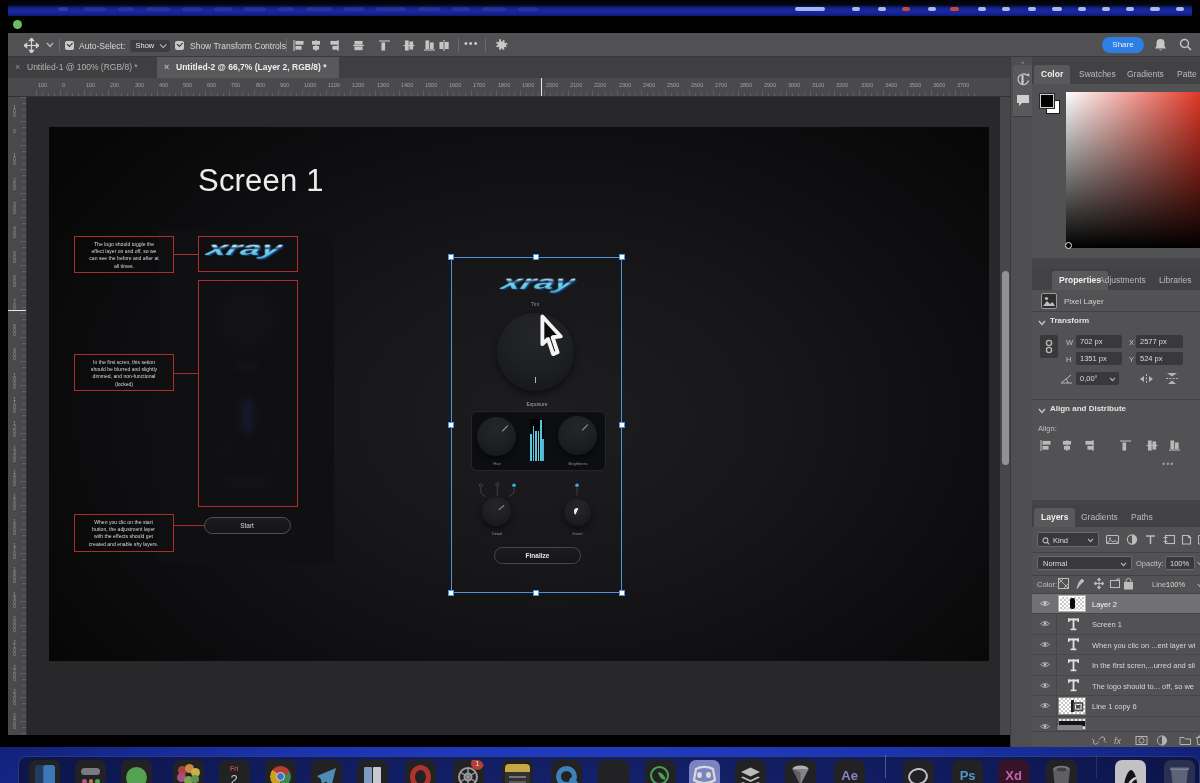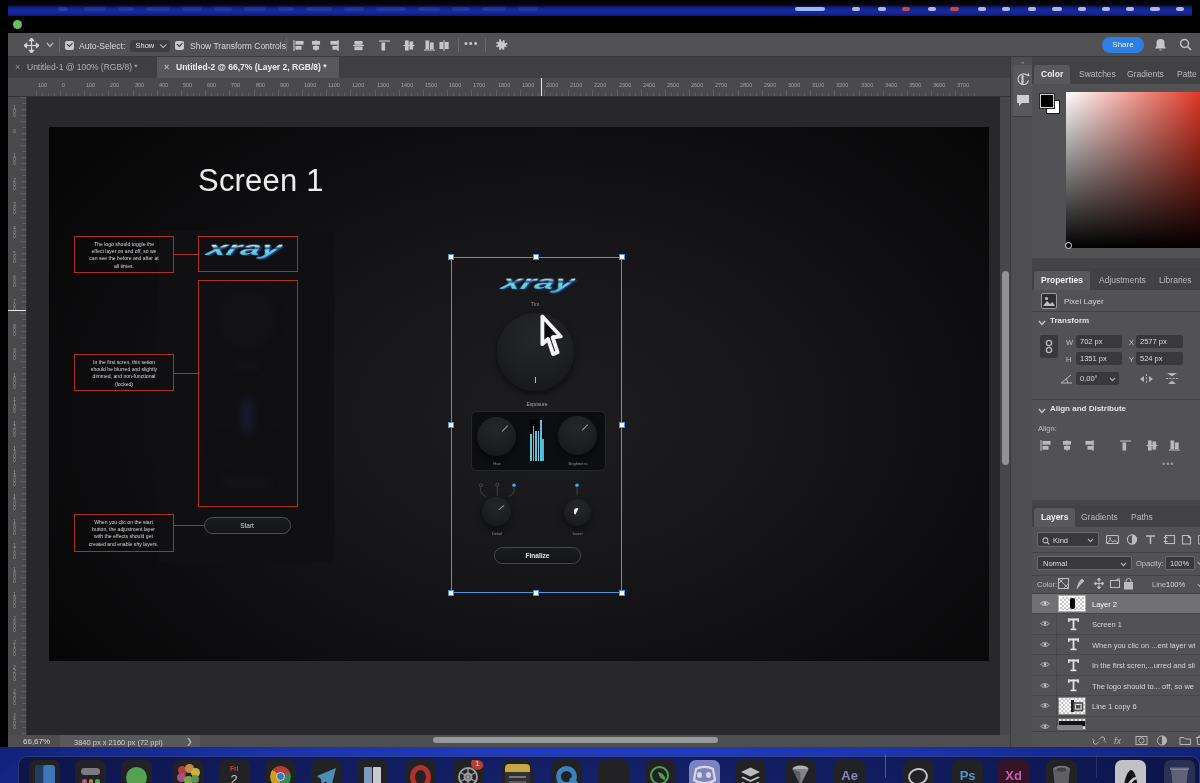--- a/index.html
+++ b/index.html
@@ -612,27 +612,20 @@
     <div class="handle" style="left:569.5px;top:463px"></div>
 
     <svg class="abs" style="left:486px;top:185.2px" width="31.5" height="47" viewBox="0 0 30 45">
       <path d="M7 4.3 L7 30.8 L12.4 25.8 L17.3 40.3 L21.6 38.6 L16.8 24.2 L24.6 23.4 Z" fill="#0b0b0b" stroke="#f4f4f4" stroke-width="3.7" stroke-linejoin="round"></path>
     </svg>
    </div>
   </div>
   <div class="abs" style="left:1000px;top:97px;width:10px;height:638px;background:#47474a">
     <div class="abs" style="left:1.5px;top:174px;width:7px;height:194px;border-radius:4px;background:#929294"></div>
   </div>
-  <div id="statusbar" class="abs">
-    <div class="abs" style="left:15px;top:2px;font-size:8px;color:#dadada">66,67%</div>
-    <div class="abs" style="left:52px;top:0;width:140px;height:12px;background:#58585a"></div>
-    <div class="abs" style="left:66px;top:2.5px;font-size:7.5px;color:#cccccc">3840 px x 2160 px (72 ppi)</div>
-    <div class="abs" style="left:178px;top:2px;font-size:8px;color:#aaaaaa">❯</div>
-    <div class="abs" style="left:425px;top:2px;width:285px;height:6px;border-radius:3px;background:#98989a"></div>
-  </div>
   <div id="collapsed" class="abs">
     <div class="abs" style="left:10px;top:2px;font-size:6px;color:#9a9a9a">«</div>
     <div class="abs" style="left:2px;top:8px;width:20px;height:52px;background:#59595b;border-radius:4px 0 0 0;border-bottom:1px solid #3c3c3e"></div>
     <svg class="abs" style="left:4px;top:15px" width="15" height="15" viewBox="0 0 15 15">
       <path d="M11.8 3.2a5.3 5.3 0 10 1.7 5.2" stroke="#cfcfcf" stroke-width="1.2" fill="none"></path>
       <path d="M13.4 0.8l-1.8 3 3.2 .4z" fill="#cfcfcf"></path>
       <rect x="6.5" y="3" width="2" height="5.5" fill="#cfcfcf"></rect>
       <path d="M6 8.5h3l-.7 3.5h-1.6z" fill="#cfcfcf"></path>
     </svg>
     <svg class="abs" style="left:5px;top:37px" width="14" height="13" viewBox="0 0 14 13">
@@ -648,21 +641,21 @@
       <div class="ptab" style="left:138px">Patte</div>
     </div>
     <div class="pbody" style="top:27px;height:174px">
       <div class="abs" style="left:14px;top:16px;width:14px;height:14px;background:#fff;border:1px solid #1a1a1a"></div>
       <div class="abs" style="left:8px;top:10px;width:14px;height:14px;background:#000;border:1px solid #cfcfcf;outline:1px solid #2a2a2a"></div>
       <div class="abs" style="left:34px;top:8px;width:134px;height:156px;background:linear-gradient(to bottom, rgba(0,0,0,0) 0%, #000 100%), linear-gradient(to right, #ffffff 0%, #e13726 100%)"></div>
       <div class="abs" style="left:33px;top:158px;width:7px;height:7px;border:1.4px solid #e8e8e8;border-radius:50%;background:#000"></div>
     </div>
 
     <div class="ptabrow" style="top:211px">
-      <div class="ptab active" style="left:2px">Properties</div>
+      <div class="ptab active" style="left:20px">Properties</div>
       <div class="ptab" style="left:60px">Adjustments</div>
       <div class="ptab" style="left:120px">Libraries</div>
     </div>
     <div class="pbody" style="top:233px;height:210px">
       <div class="abs" style="left:9px;top:3px;width:16px;height:16px;border:1px solid #9a9a9a;border-radius:2px;background:#2e2e30">
         <svg width="14" height="14" viewBox="0 0 14 14">
             <circle cx="4.5" cy="4.5" r="1.6" fill="#bdbdbd"></circle>
             <path d="M1 12l4-5 3 3 2.5-2 2.5 4z" fill="#bdbdbd"></path>
           </svg>
       </div>

